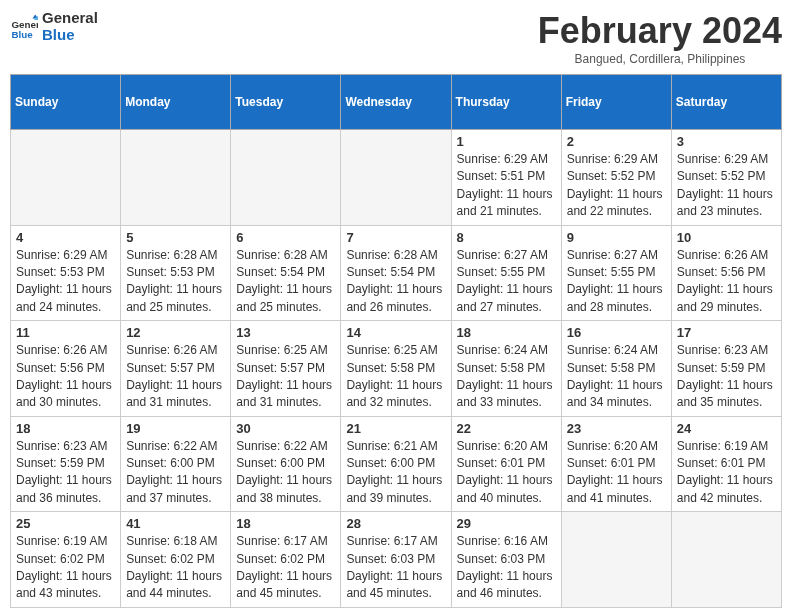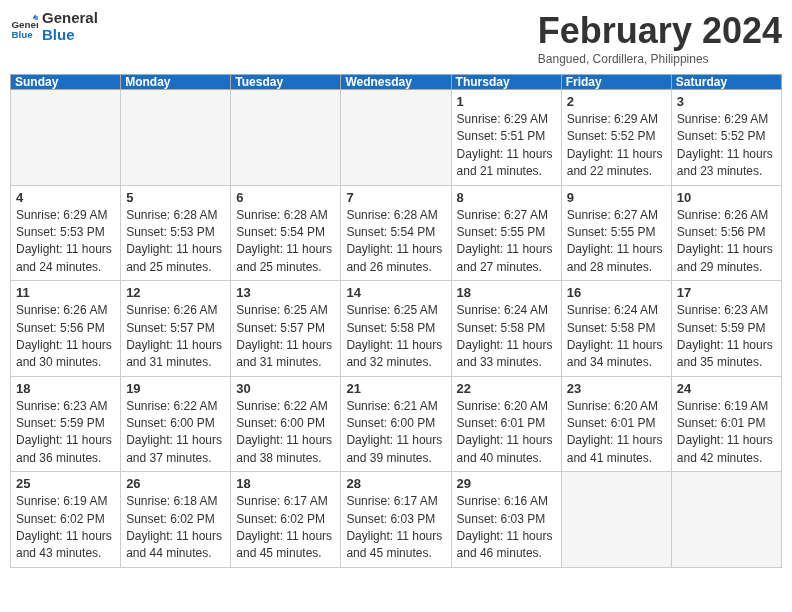--- a/index.html
+++ b/index.html
@@ -19,42 +19,42 @@
     .logo {
       display: flex;
       align-items: center;
       gap: 4px;
     }
     .logo-icon {
       width: 28px;
       height: 28px;
     }
     .title-section {
-      text-align: left;
+      text-align: center;
     }
     .calendar-title {
       font-size: 36px;
       font-weight: bold;
       color: #333;
     }
     .calendar-subtitle {
       font-size: 12px;
       color: #555;
     }
     table {
       width: 100%;
       border-collapse: collapse;
       table-layout: fixed;
     }
     th {
       background-color: #1a6fc4;
       color: white;
       font-size: 12px;
       font-weight: bold;
-      padding: 0 4px;
+      padding: 20px 4px;
       text-align: left;
       border: 1px solid #aaa;
     }
     td {
       border: 1px solid #ccc;
       vertical-align: top;
       padding: 4px 5px;
       height: 90px;
       background: #fff;
       font-size: 10px;
@@ -292,21 +292,21 @@
       </tr>
       <tr>
         <td>
           <span class="day-number">25</span>
           <div class="day-info" style="white-space: pre-line;">Sunrise: 6:19 AM
 Sunset: 6:02 PM
 Daylight: 11 hours
 and 43 minutes.</div>
         </td>
         <td>
-          <span class="day-number">26</span>
+          <span class="day-number">41</span>
           <div class="day-info" style="white-space: pre-line;">Sunrise: 6:18 AM
 Sunset: 6:02 PM
 Daylight: 11 hours
 and 44 minutes.</div>
         </td>
         <td>
           <span class="day-number">18</span>
           <div class="day-info" style="white-space: pre-line;">Sunrise: 6:17 AM
 Sunset: 6:02 PM
 Daylight: 11 hours

